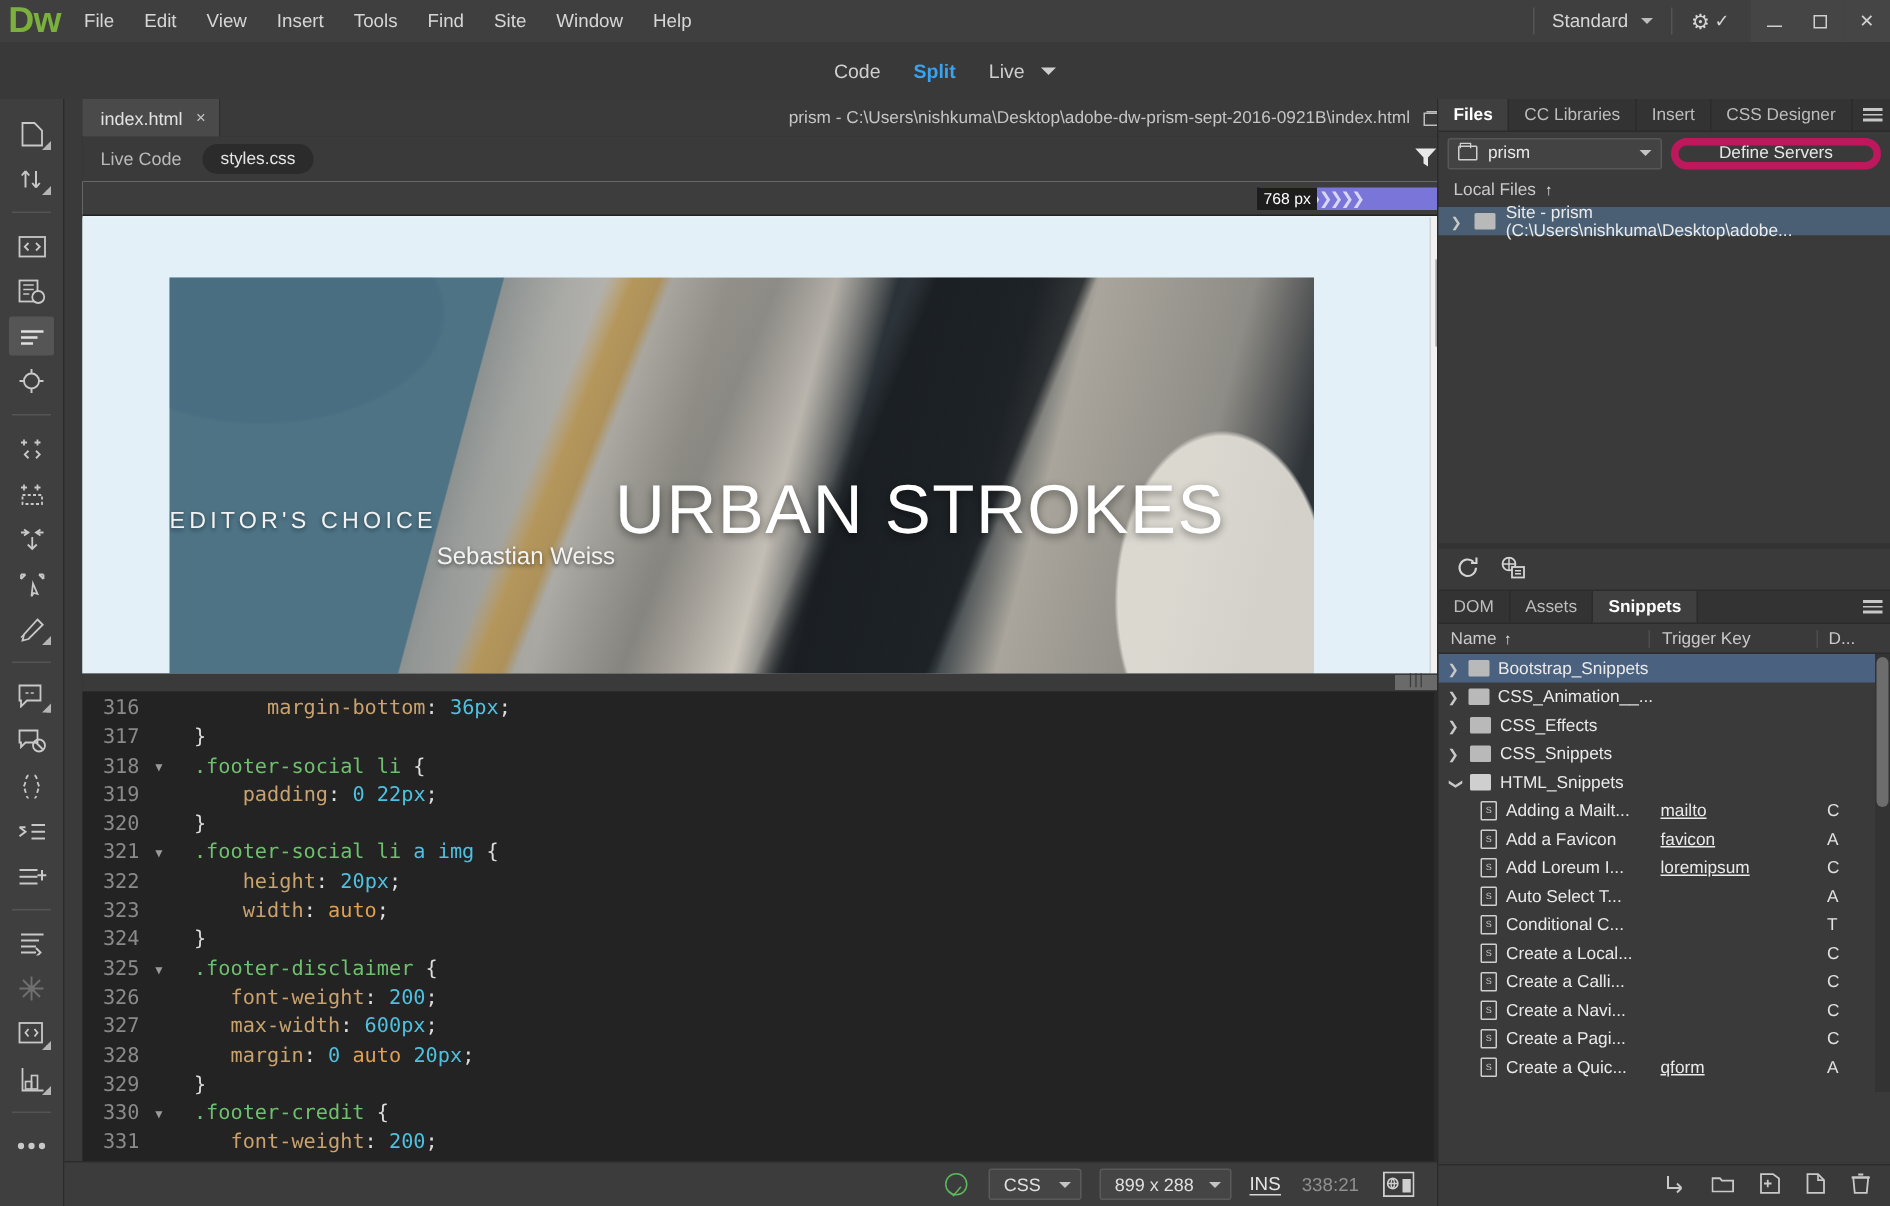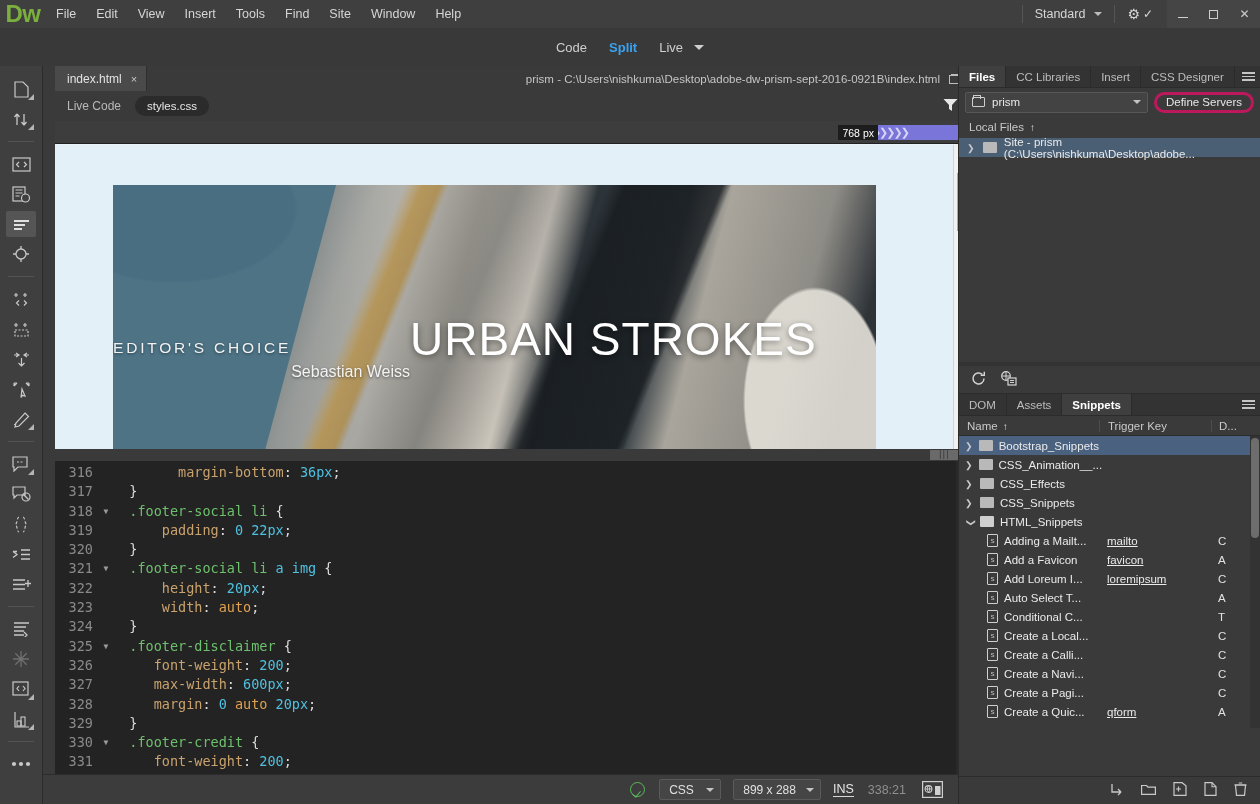--- a/index.html
+++ b/index.html
@@ -188,21 +188,21 @@
   .rp-burger i { display:block; width:13px; height:1.5px; background:#c6c6c6; }
 
   .rp-row1 { height:28px; display:flex; align-items:center; padding:0 6px; gap:6px; }
   .site-sel {
     flex:1; height:21px; background:#434343; border:1px solid #575757; border-radius:2px;
     display:flex; align-items:center; justify-content:space-between; padding:0 6px 0 6px; font-size:11.5px; color:#e8e8e8;
   }
   .site-sel .lbl{display:flex;align-items:center;gap:7px;}
   .folder-ico { width:13px;height:10px;border:1px solid #cfcfcf;border-radius:1px; position:relative;}
   .folder-ico:before{content:"";position:absolute;left:0;top:-3px;width:6px;height:3px;border:1px solid #cfcfcf;border-bottom:none;border-radius:1px 1px 0 0;}
-  .def-srv { height:21px; border:3px solid #be185d; border-radius:11px; padding:0 9px; display:flex; align-items:center; font-size:11.5px; color:#e6e6e6;}
+  .def-srv { height:21px; border:5px solid #be185d; border-radius:11px; padding:0 27px; display:flex; align-items:center; font-size:11.5px; color:#e6e6e6;}
   .rp-local { height:22px; display:flex; align-items:center; gap:6px; padding:0 10px; font-size:11.5px; color:#c9c9c9; }
   .sort-up { font-size:10px; color:#e0e0e0; }
   .file-row {
     height:19px; display:flex; align-items:center; gap:7px; padding:0 8px; font-size:11.5px; color:#eaeaea;
     background:#4a5e74;
   }
   .chev { font-size:9px; color:#c8c8c8; width:9px; display:inline-block; }
   .fold2 { width:14px;height:11px;background:#b9b9b9;border-radius:1px; flex:none;}
   .fold2.open { background:#cfcfcf; }
   .files-body { height:205px; background:#3a3a3a; }

